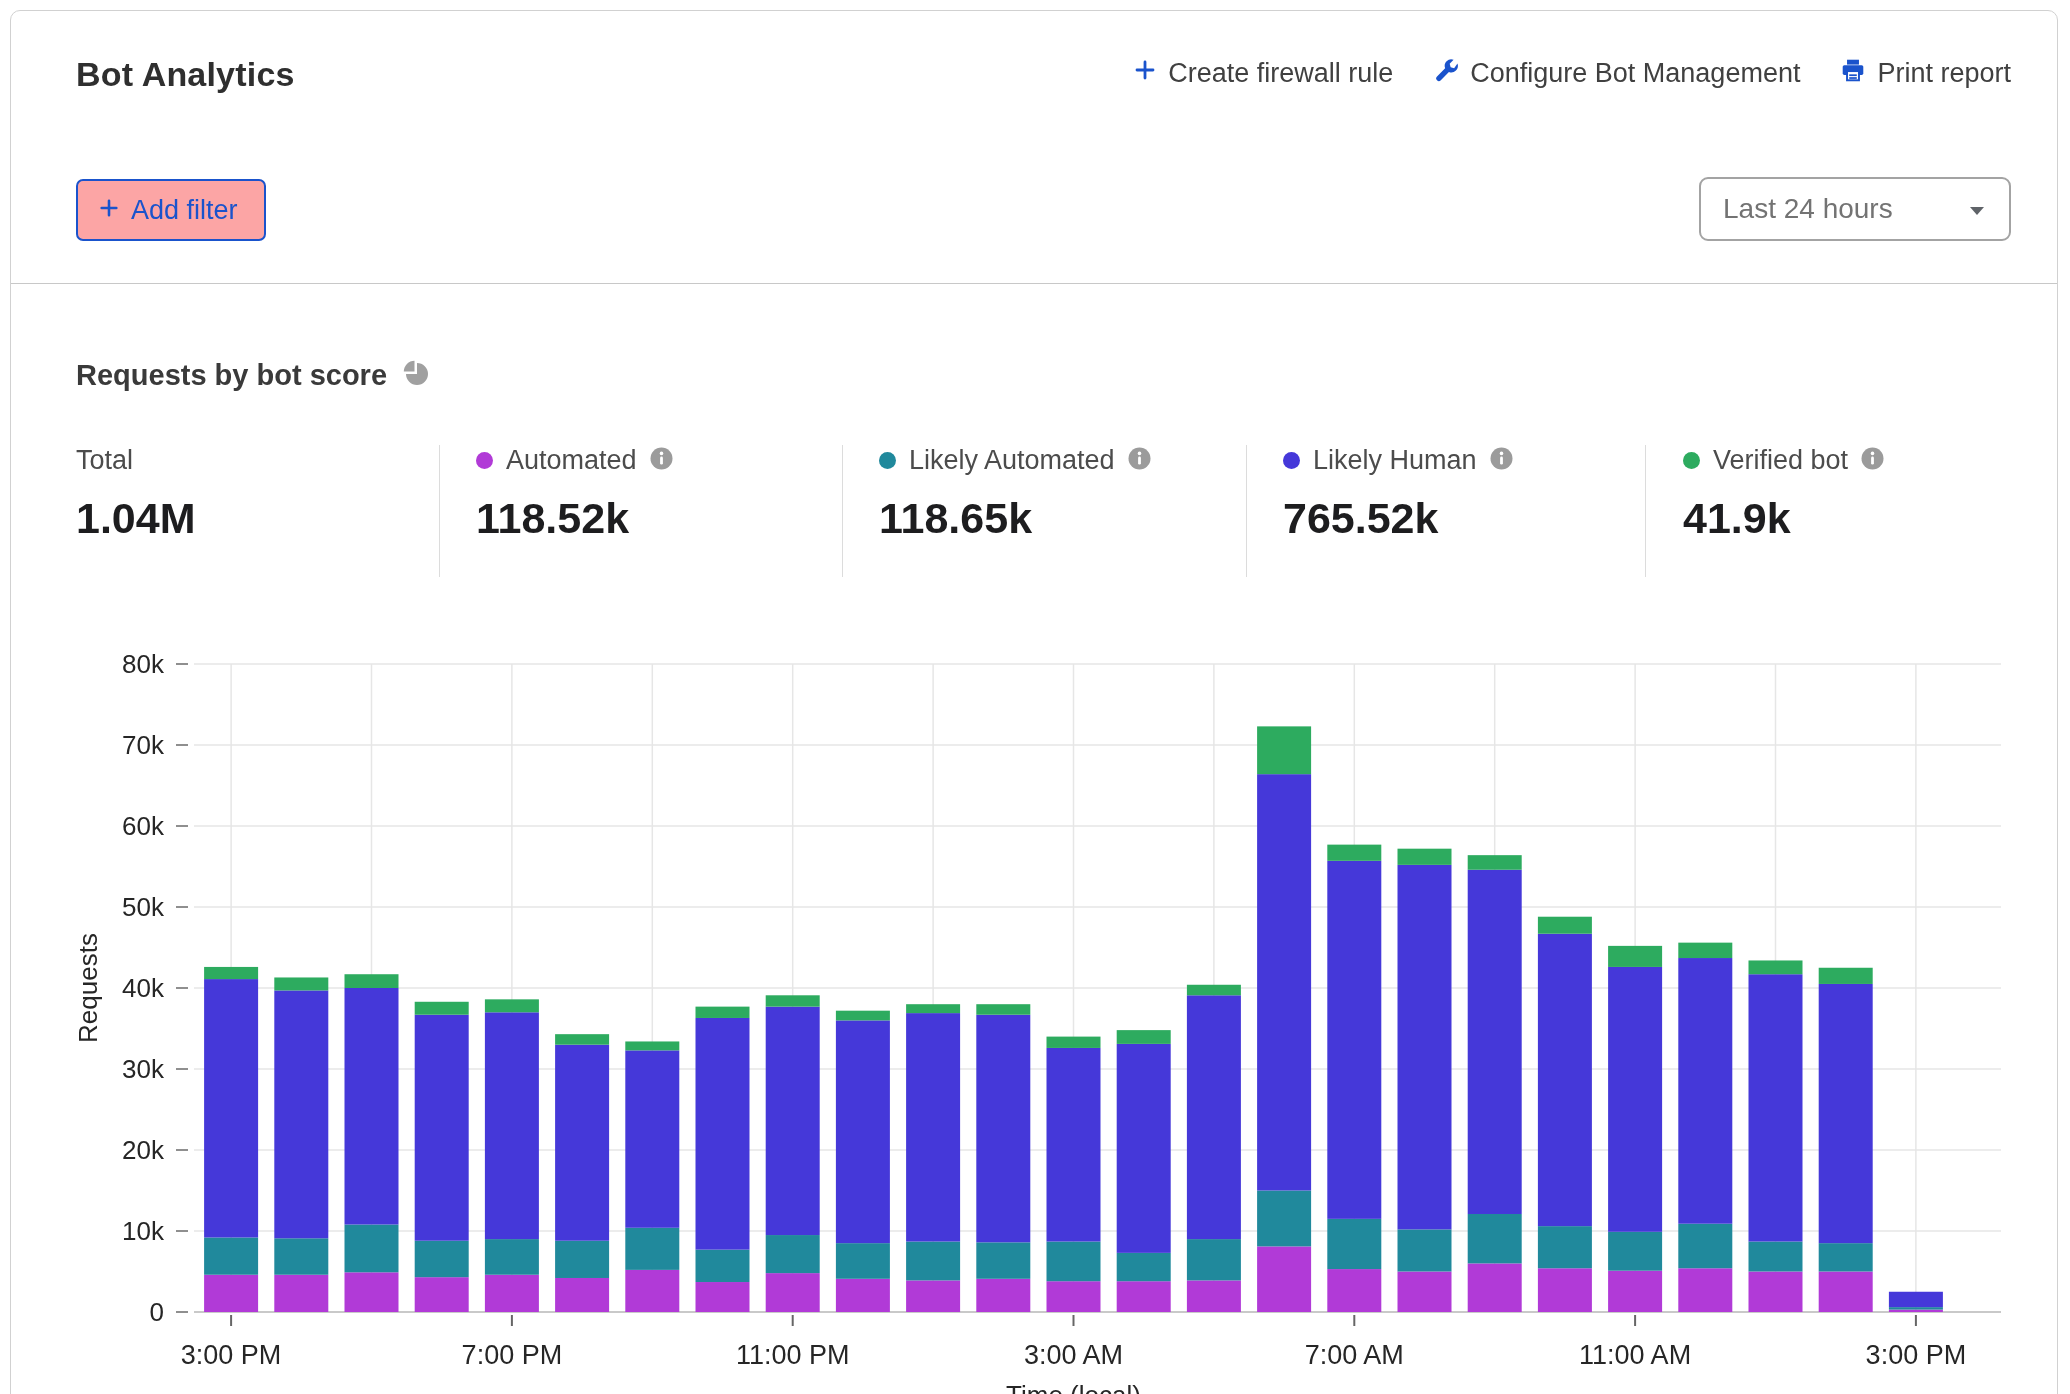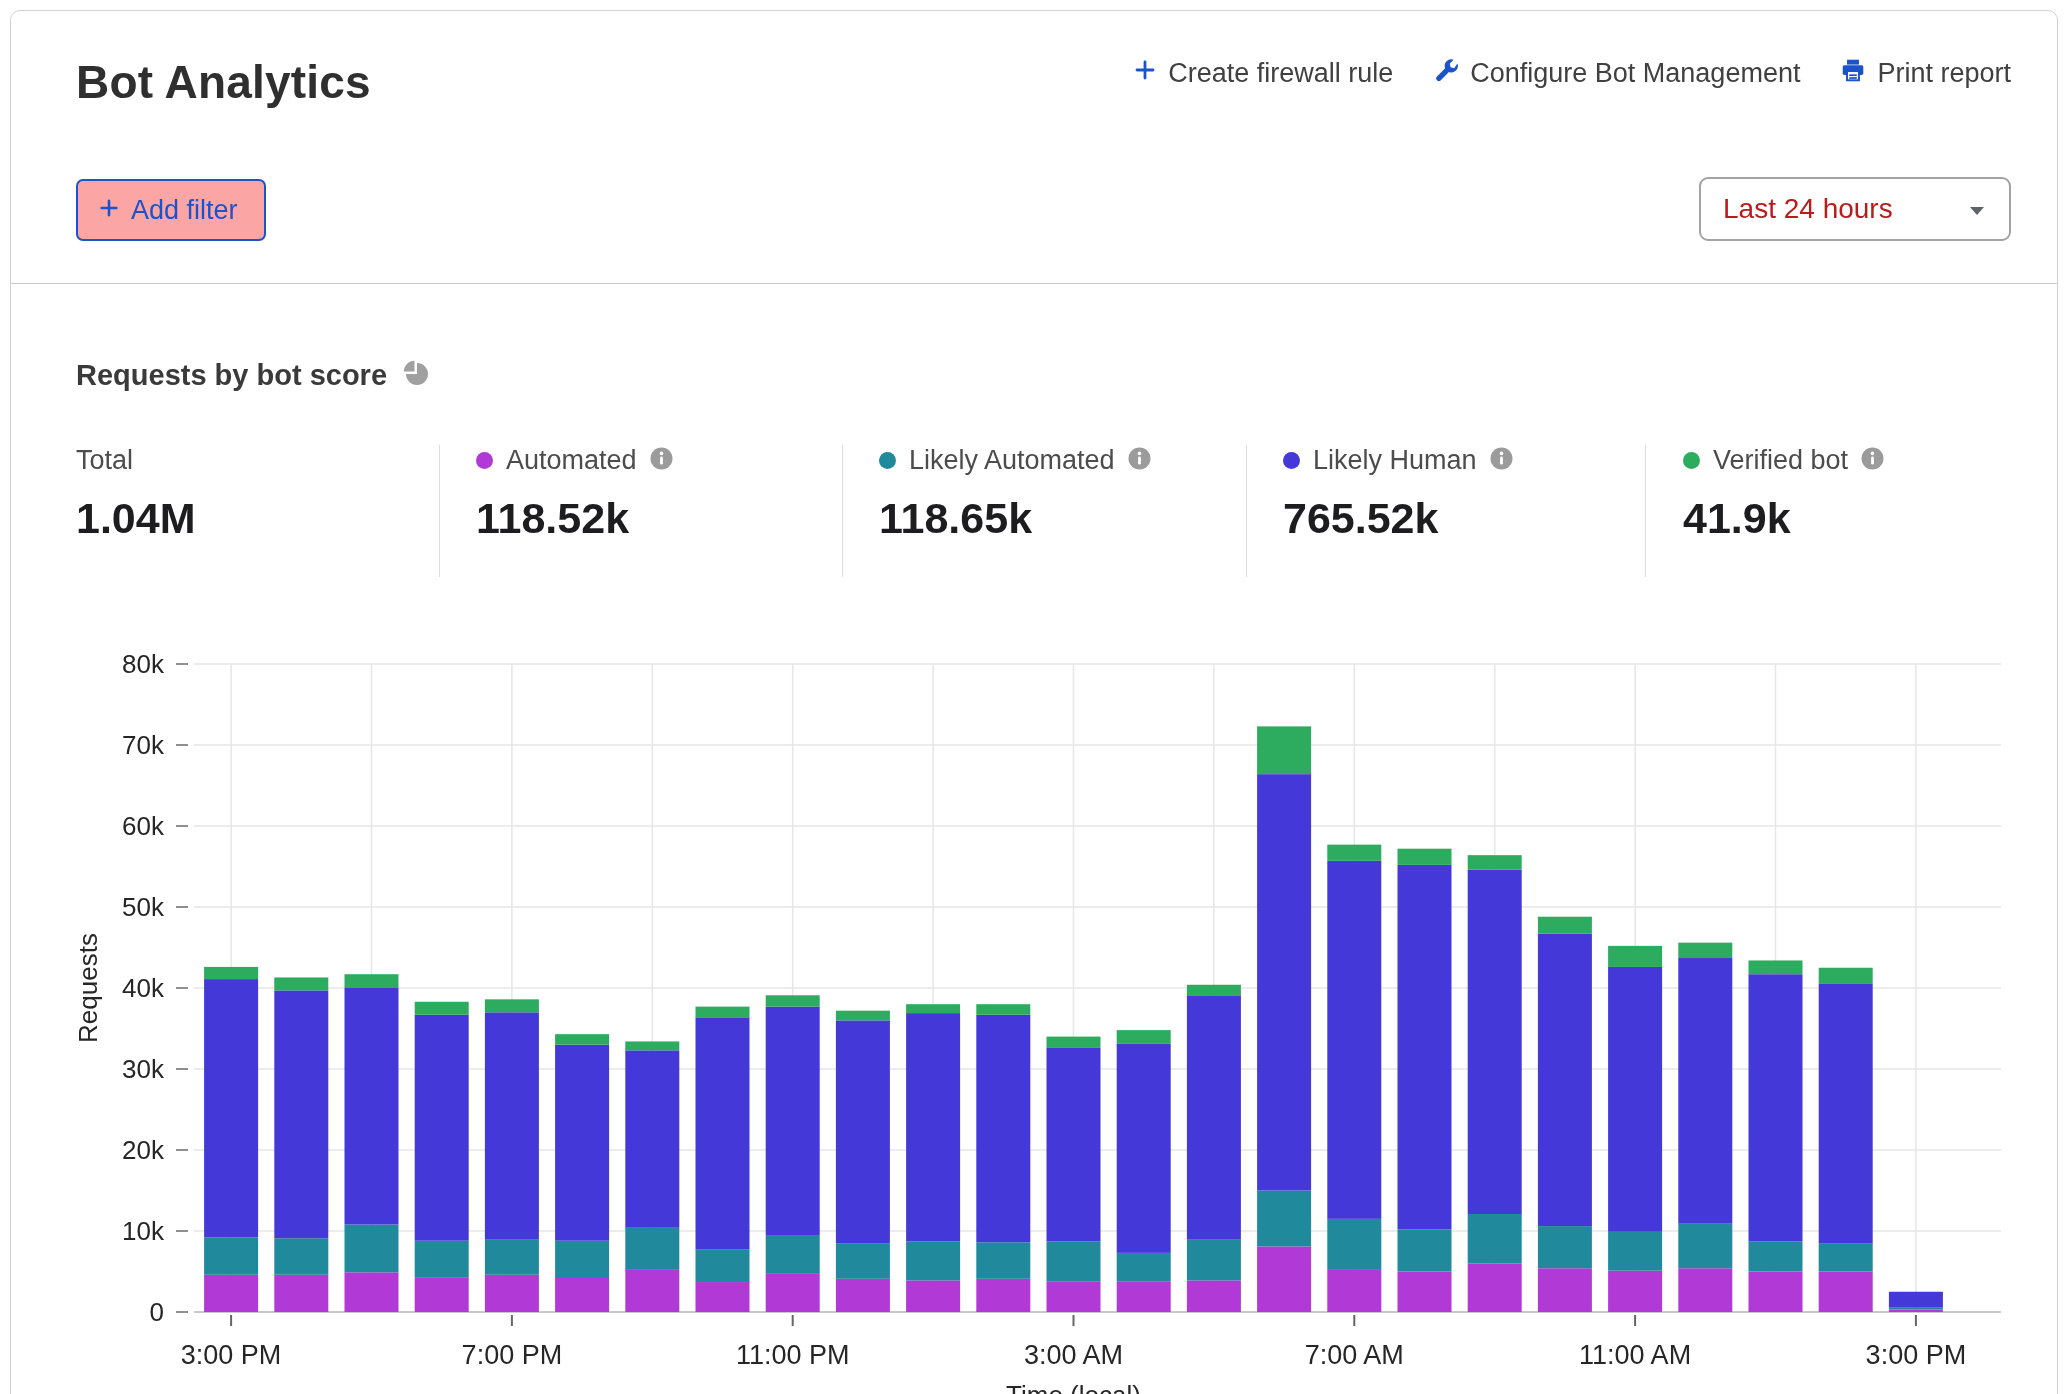--- a/index.html
+++ b/index.html
@@ -6,39 +6,39 @@
   body{
     width:2070px;height:1394px;overflow:hidden;background:#fff;
     font-family:"Liberation Sans",sans-serif;position:relative;
   }
   .card{
     position:absolute;left:10px;top:10px;width:2046px;height:1590px;
     background:#fff;border:1px solid #d1d1d1;border-radius:10px;
   }
   
   .page-title{
-    position:absolute;left:65px;top:44px;font-size:46px;font-weight:700;color:#2f2f2f;
+    position:absolute;left:65px;top:44px;font-size:34px;font-weight:700;color:#2f2f2f;
     letter-spacing:.2px;
   }
   .header-actions{
     position:absolute;right:46px;top:46px;display:flex;align-items:center;gap:40px;
   }
   .hdr-link{
     display:inline-flex;align-items:center;gap:11px;color:#404040;font-size:27px;
     cursor:pointer;text-decoration:none;white-space:nowrap;
   }
   .add-filter-btn{
     position:absolute;left:65px;top:168px;height:62px;display:inline-flex;align-items:center;
     gap:11px;padding:0 26px 0 20px;background:#fca5a5;border:2px solid #1a53cc;border-radius:7px;
     color:#1a53cc;font-size:27px;cursor:pointer;
   }
   .time-range-select{
     position:absolute;right:46px;top:166px;width:312px;height:64px;box-sizing:border-box;
     display:flex;align-items:center;justify-content:space-between;padding:0 22px 0 22px;
-    border:2px solid #a3a3a3;border-radius:9px;background:#fff;font-size:28px;color:#b91c1c;
+    border:2px solid #a3a3a3;border-radius:9px;background:#fff;font-size:28px;color:#737373;
     cursor:pointer;
   }
   .header-divider{
     position:absolute;left:0;right:0;top:272px;border-top:1px solid #c8c8c8;
   }
   
   .section-title-row{
     position:absolute;left:65px;top:348px;display:flex;align-items:center;gap:16px;
   }
   .section-title{font-size:29px;font-weight:700;color:#3a3a3a;}

